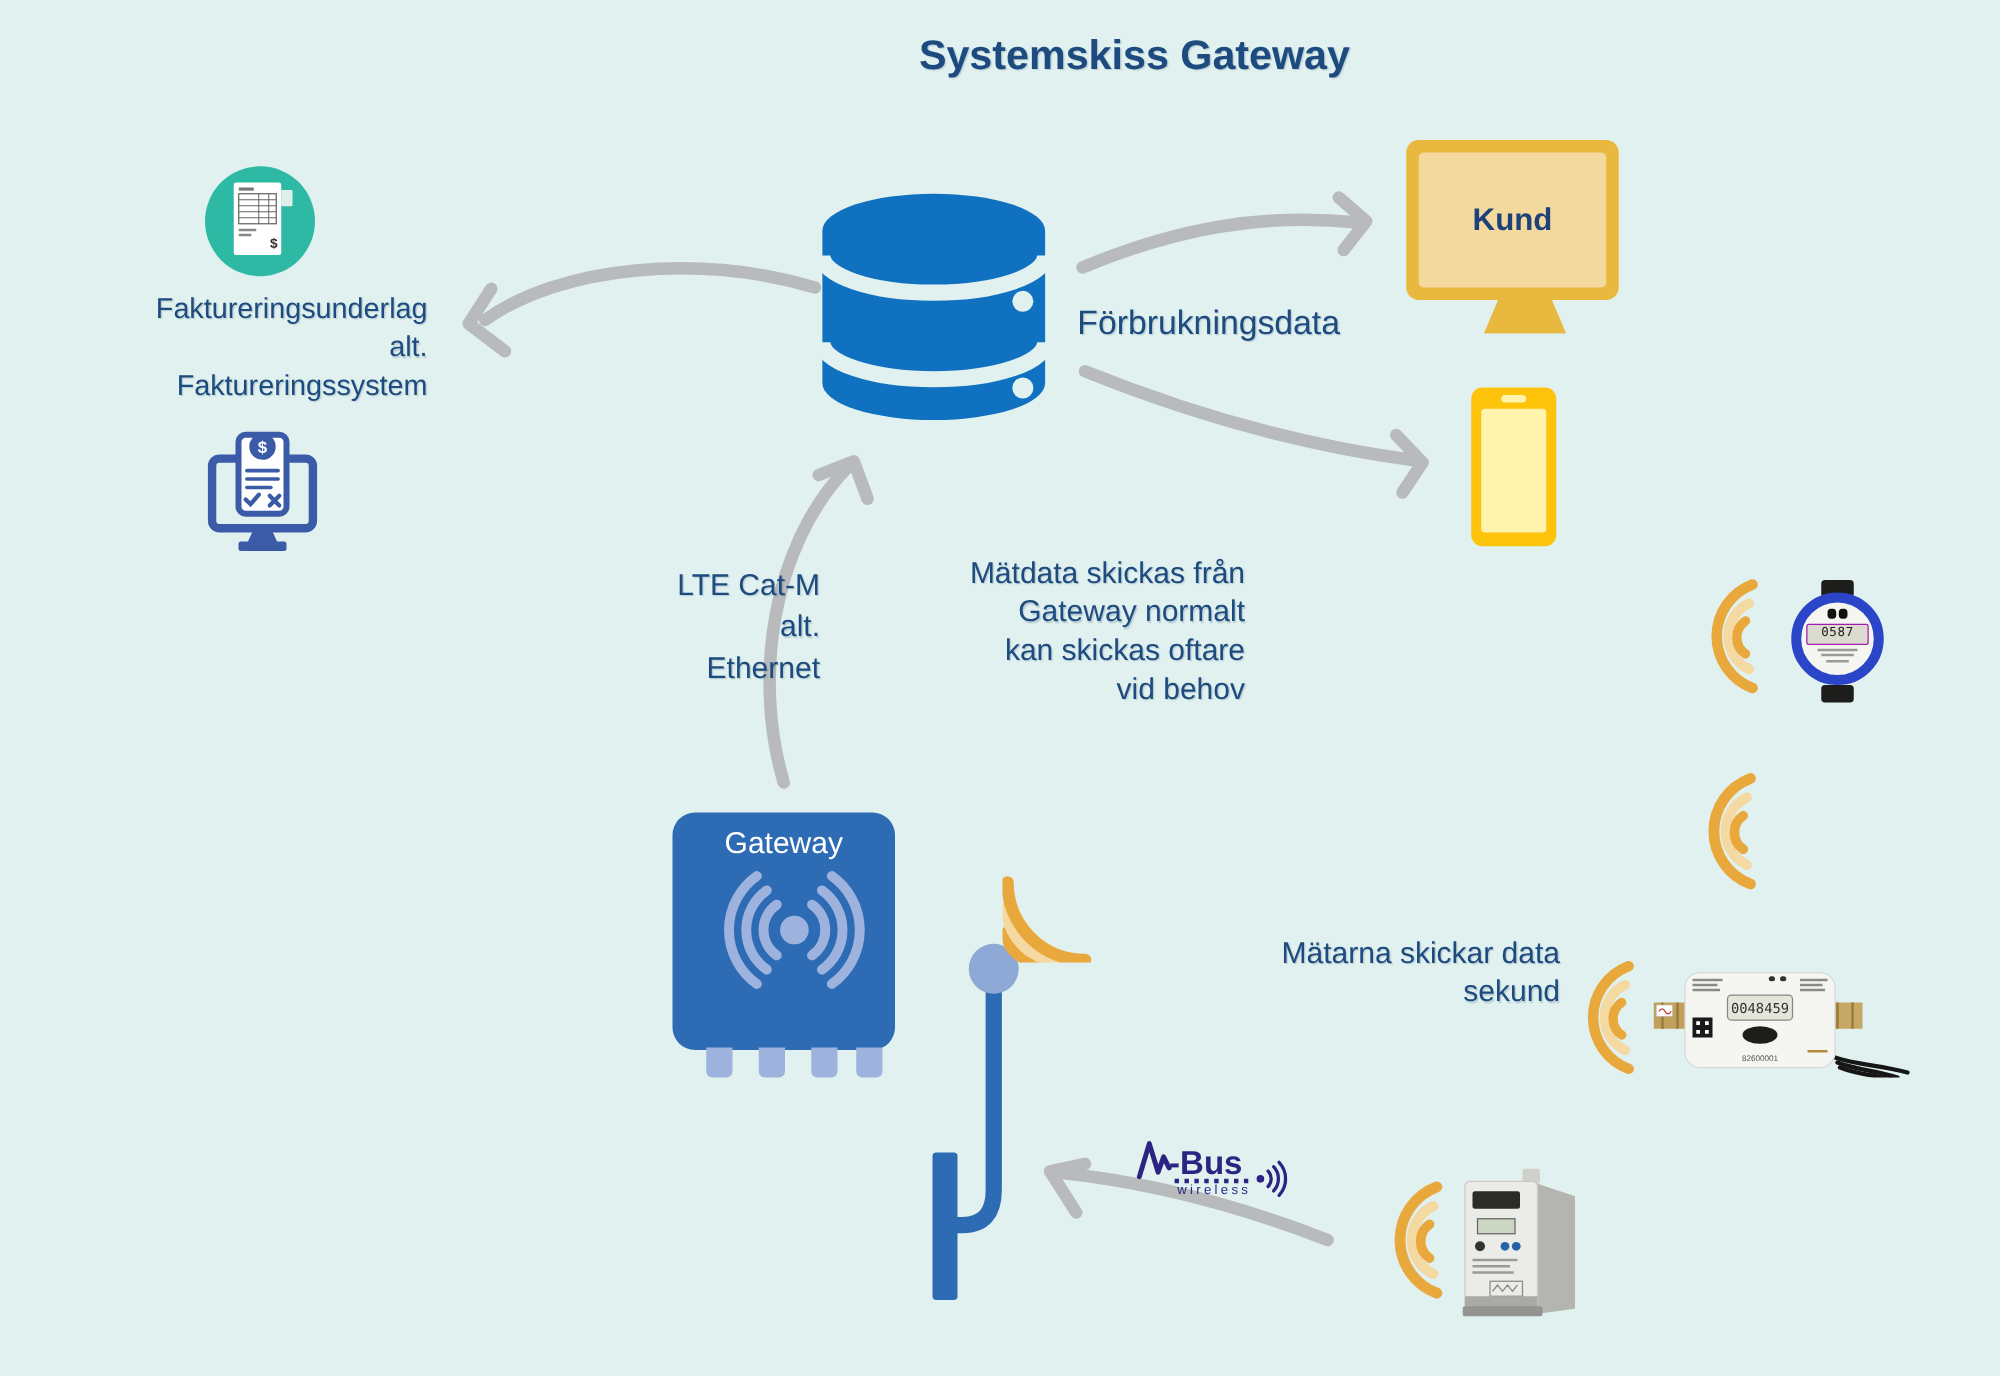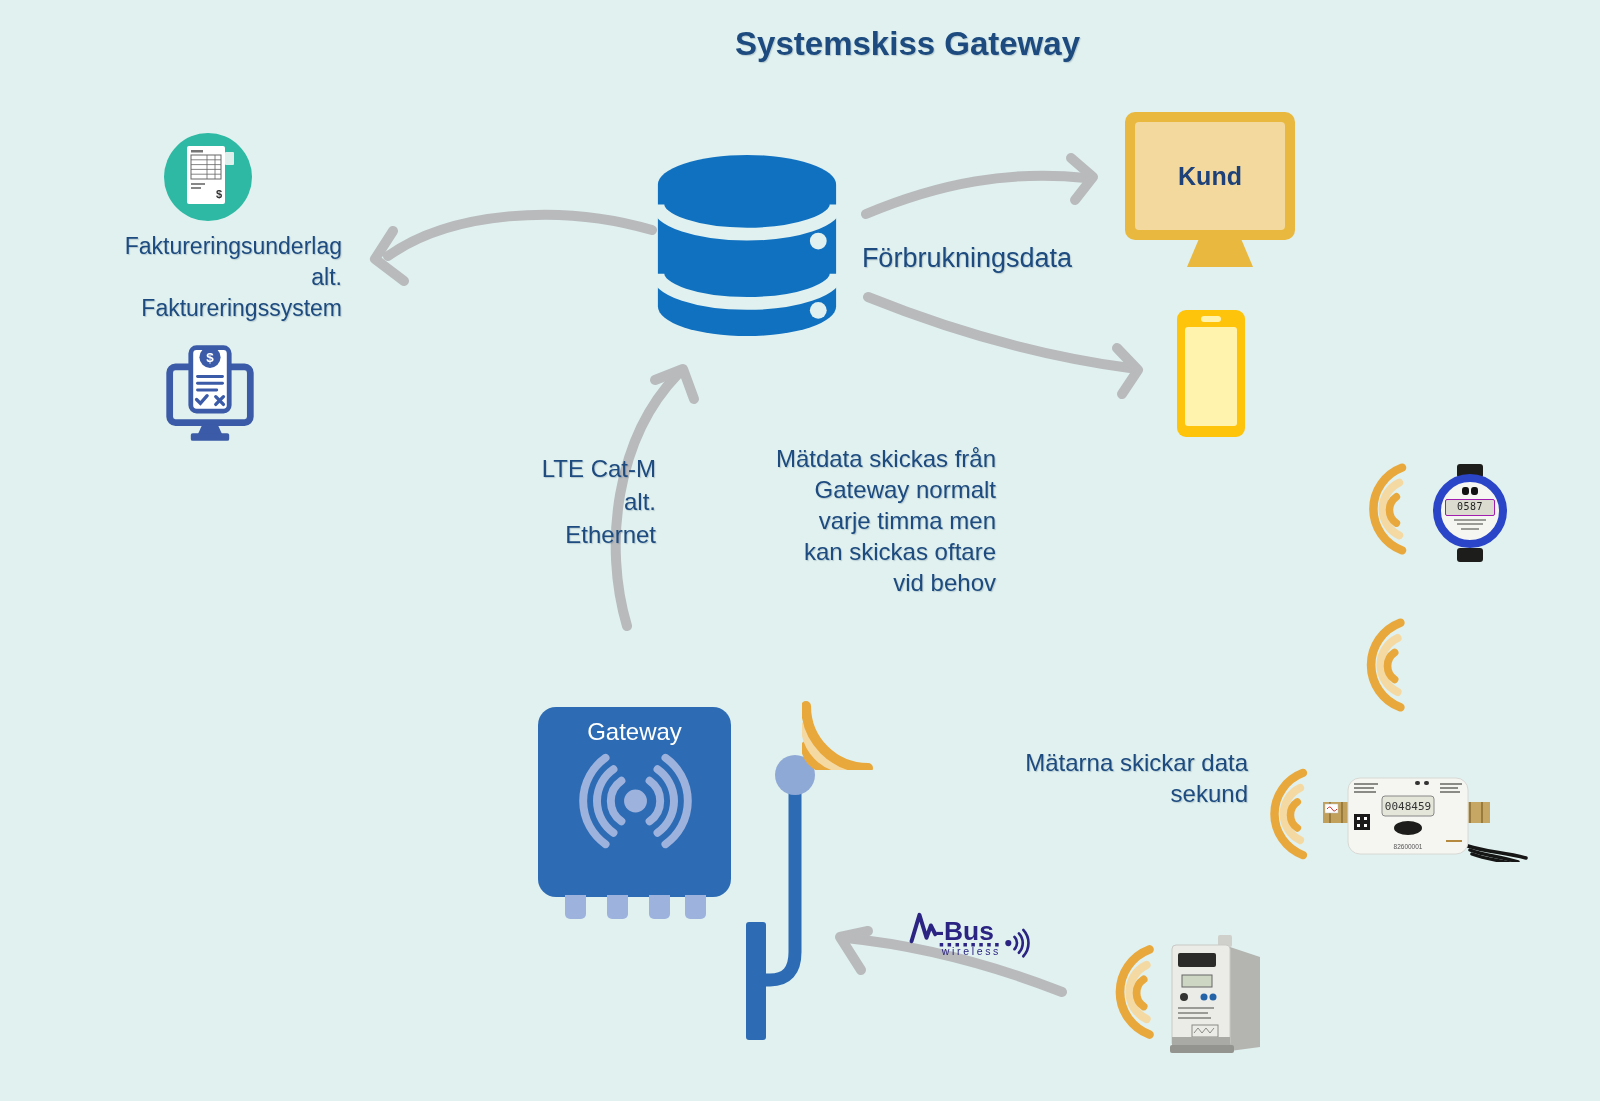--- a/index.html
+++ b/index.html
@@ -21,21 +21,21 @@
      display:flex;align-items:center;justify-content:center;font-size:25px;font-weight:bold;color:#1d4178}
   .mstand{position:absolute;left:1187px;top:239px;width:66px;height:28px;background:var(--yel);
      clip-path:polygon(18% 0,82% 0,100% 100%,0 100%)}
 
   
   .phone{position:absolute;left:1177px;top:310px;width:68px;height:127px;background:var(--phyel);border-radius:9px}
   .phone .pscreen{position:absolute;left:8px;right:8px;top:17px;bottom:11px;background:#fff3ae;border-radius:3px}
   .phone .speaker{position:absolute;left:50%;top:6px;width:20px;height:6px;margin-left:-10px;background:#fff3ae;border-radius:3px}
 
   
-  .gwbox{position:absolute;left:538px;top:707px;width:193px;height:190px;background:var(--gw);border-radius:18px}
+  .gwbox{position:absolute;left:538px;top:650px;width:178px;height:190px;background:var(--gw);border-radius:18px}
   .gwlabel{position:absolute;left:0;right:0;top:11px;text-align:center;color:#fff;font-size:24px;text-shadow:none}
   .gwfoot{position:absolute;top:188px;width:21px;height:24px;background:var(--lb);border-radius:0 0 5px 5px}
 
   
   .wmeter{position:absolute;width:74px;height:98px}
   .wmeter .cap{position:absolute;left:24px;width:26px;height:14px;background:#1d1d1b;border-radius:3px}
   .wmeter .cap.bot{top:84px}
   .wmeter .mbody{position:absolute;top:10px;left:0;width:74px;height:74px;border-radius:50%;
      background:#f5f5f1;border:8px solid #2b45c8;box-sizing:border-box}
   .wmeter.red .mbody{border-color:#c8252c}
@@ -155,21 +155,20 @@
 
   <div class="t" style="left:456px;top:452px;width:200px;line-height:33px">
     <div>LTE Cat-M</div>
     <div>alt.</div>
     <div>Ethernet</div>
   </div>
 
   <div class="t" style="left:706px;top:443px;width:290px">
     <div>Mätdata skickas från</div>
     <div>Gateway normalt</div>
-    <div>varje timma men</div>
     <div>kan skickas oftare</div>
     <div>vid behov</div>
   </div>
 
   <div class="t" style="left:948px;top:747px;width:300px">
     <div>Mätarna skickar data</div>
     <div>sekund</div>
   </div>
 
   <div class="gwbox">

